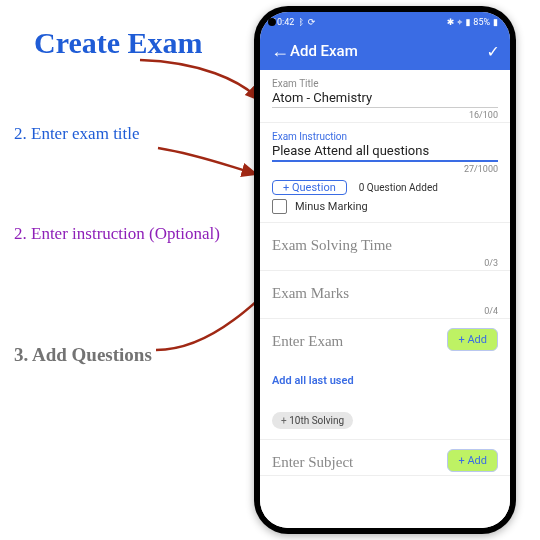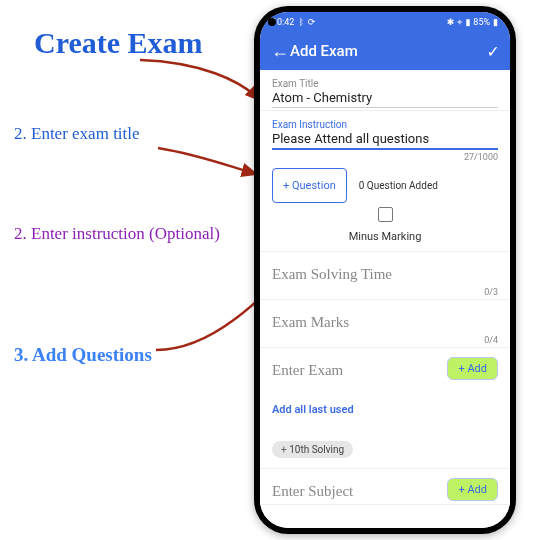--- a/index.html
+++ b/index.html
@@ -2,44 +2,44 @@
 <html><head>
 <meta charset="utf-8">
 <style>
   html,body{margin:0;padding:0;font-family:-apple-system,Segoe UI,Roboto,Arial,sans-serif;background:#fff;}
   #stage{position:relative;width:540px;height:540px;overflow:hidden;}
   
   .ann-title{position:absolute;left:34px;top:26px;font-family:Georgia,'Times New Roman',serif;font-size:30px;color:#1f5cd6;font-weight:600;}
   .ann-step{position:absolute;font-family:Georgia,'Times New Roman',serif;font-size:17px;}
   .ann1{left:14px;top:124px;color:#1f5cd6;}
   .ann2{left:14px;top:224px;color:#8e1fb8;}
-  .ann3{left:14px;top:344px;color:#3b82f6;font-weight:600;font-size:19px;}
+  .ann3{left:14px;top:344px;color:#737373;font-weight:600;font-size:19px;}
   svg.arrows{position:absolute;left:0;top:0;}
   
   .phone{position:absolute;left:254px;top:6px;width:262px;height:528px;border-radius:34px;background:#000;box-shadow:0 2px 8px rgba(0,0,0,.3);}
   .phone-inner{position:absolute;left:6px;top:6px;right:6px;bottom:6px;border-radius:28px;overflow:hidden;background:#fff;display:flex;flex-direction:column;}
   .statusbar{height:20px;background:#3a6ce4;color:#fff;display:flex;align-items:center;justify-content:space-between;padding:0 12px;font-size:9px;}
   .status-left{display:flex;gap:4px;align-items:center;}
   .status-right{display:flex;gap:3px;align-items:center;}
   .appbar{height:38px;background:#3a6ce4;color:#fff;display:flex;align-items:center;padding:0 10px;font-size:15px;}
   .appbar .back{width:20px;text-align:center;font-size:18px;line-height:1;}
   .appbar .title{font-weight:500;}
   .appbar .spacer{flex:1;}
   .appbar .check{font-size:16px;}
   .scroll{flex:1;overflow:hidden;background:#fff;}
   .card{padding:8px 12px 2px 12px;border-bottom:1px solid #eee;background:#fff;}
   .field-label{font-size:10px;color:#8a8a8a;}
   .field-label.acc{color:#3a6ce4;}
   .field-val{font-size:13px;color:#222;margin-top:1px;border-bottom:1px solid #ccc;padding-bottom:2px;}
   .field-val.acc{border-bottom:2px solid #3a6ce4;}
   .counter{text-align:right;font-size:9px;color:#888;margin-top:2px;}
   .qrow{display:flex;align-items:center;gap:12px;margin:6px 0 2px 0;}
-  .btn-outline{border:1px solid #3a6ce4;border-radius:4px;padding:10px 10px;font-size:11px;color:#3a6ce4;background:#fff;display:inline-block;}
+  .btn-outline{border:1px solid #3a6ce4;border-radius:4px;padding:0 10px;font-size:11px;color:#3a6ce4;background:#fff;display:inline-block;}
   .qadded{font-size:10px;color:#333;}
-  .checkbox-row{display:flex;align-items:center;gap:8px;font-size:11px;color:#333;margin:4px 0 6px 0;flex-direction:column;}
+  .checkbox-row{display:flex;align-items:center;gap:8px;font-size:11px;color:#333;margin:4px 0 6px 0;}
   .cb{width:13px;height:13px;border:1.5px solid #777;border-radius:2px;}
   .placeholder{font-size:15px;color:#888;padding:6px 0 2px 0;font-family:Liberation Serif, serif;}
   .addrow{display:flex;align-items:center;justify-content:space-between;}
   .addbtn{border:1px solid #b9c7ef;border-radius:6px;padding:4px 10px;font-size:11px;color:#3a6ce4;background:#bef264;}
   .link{color:#3a6ce4;font-size:11px;font-weight:600;margin:22px 0;}
   .chip{display:inline-block;background:#e6e6e6;border-radius:12px;padding:3px 9px;font-size:10px;color:#444;}
   .chip::before{content:"+ ";color:#666;}
   .camera-hole{position:absolute;left:14px;top:12px;width:8px;height:8px;border-radius:50%;background:#000;z-index:5;}
 </style>
 </head>
@@ -87,20 +87,21 @@
         <span class="title">Add Exam</span>
         <span class="spacer"></span>
         <span class="check">✓</span>
       </div>
 
       <div class="scroll">
 
         <div class="card">
           <div class="field-label">Exam Title</div>
           <div class="field-val">Atom - Chemistry</div>
+          <div class="counter">16/100</div>
         </div>
 
         <div class="card">
           <div class="field-label acc">Exam Instruction</div>
           <div class="field-val acc">Please Attend all questions</div>
           <div class="counter">27/1000</div>
 
           <div class="qrow">
             <span class="btn-outline">+ Question</span>
             <span class="qadded">0 Question Added</span>

